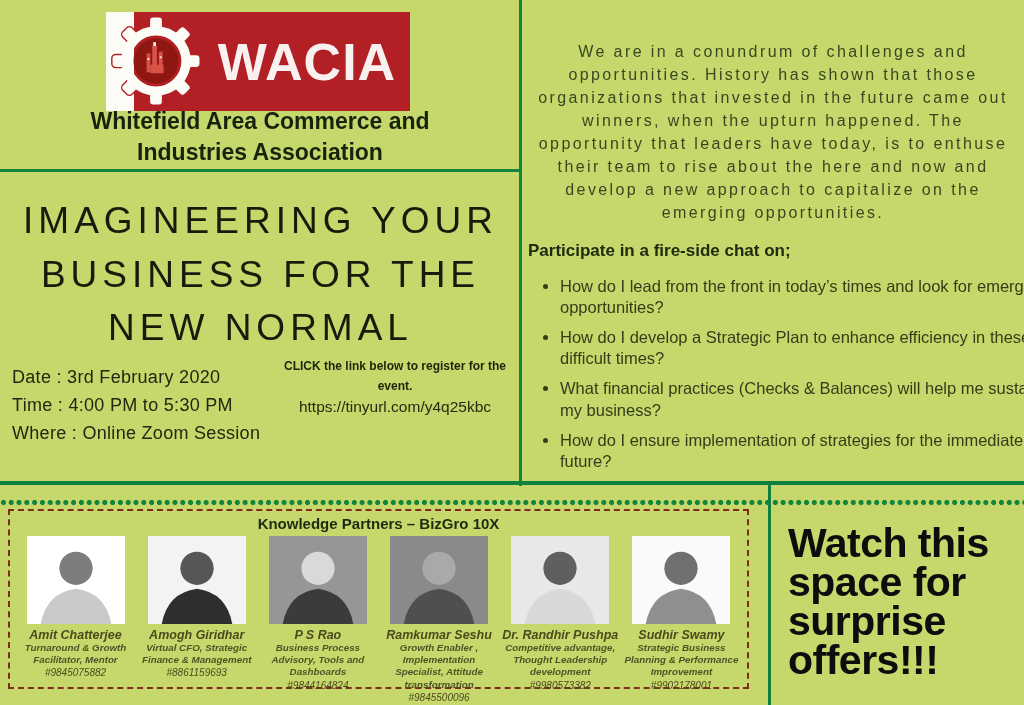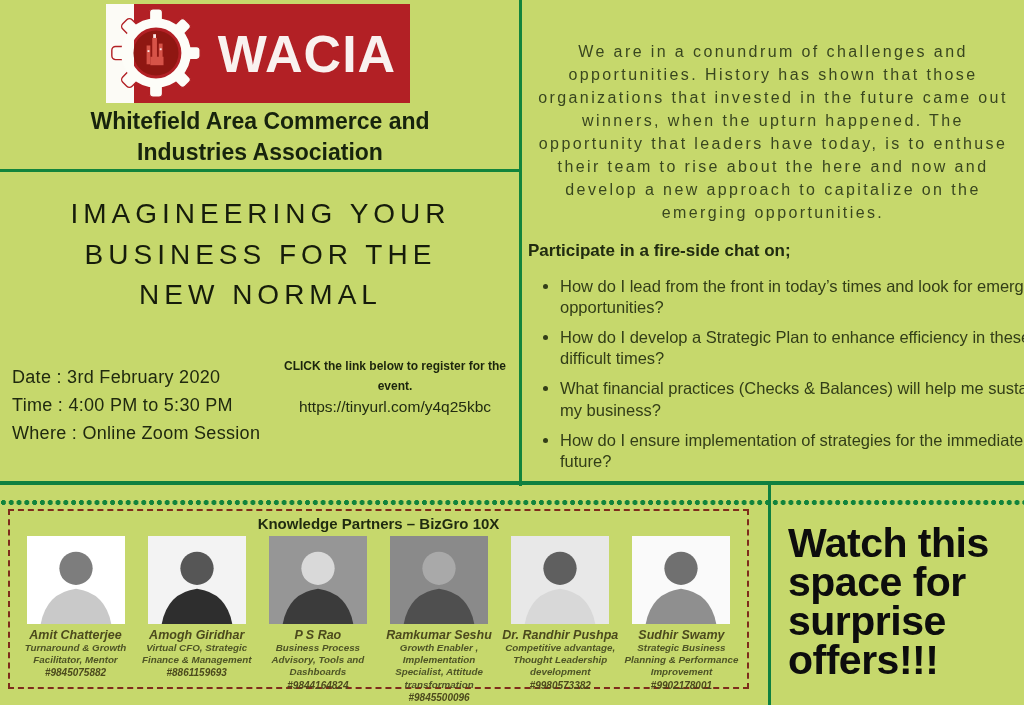--- a/index.html
+++ b/index.html
@@ -1,32 +1,32 @@
 <!DOCTYPE html>
 <html><head>
 <meta charset="utf-8">
 <style>
   html,body{margin:0;padding:0;background:#9aa85a;}
   .flyer{position:relative;width:1024px;height:705px;background:#c6d86c;overflow:hidden;
          font-family:"Liberation Sans",sans-serif;}
 
   
-  .banner{position:absolute;left:106px;top:4px;width:304px;height:99px;background:#b22025;}
+  .banner{position:absolute;left:106px;top:12px;width:304px;height:99px;background:#b22025;}
   .banner-white{position:absolute;left:0;top:0;width:28px;height:99px;background:#fcfbf6;}
   .gear{position:absolute;left:3px;top:2px;}
   .wacia{position:absolute;left:98px;top:0;width:206px;height:99px;display:flex;align-items:center;
          justify-content:center;color:#f9f1ef;font-size:52px;font-weight:700;letter-spacing:1px;}
 
   .org{position:absolute;left:0;top:106px;width:520px;text-align:center;color:#17230d;
        font-size:23px;font-weight:600;line-height:1.35;}
 
   .hr1{position:absolute;left:0;top:169px;width:521px;height:3px;background:#12843c;}
 
   .title{position:absolute;left:8px;top:194px;width:505px;text-align:center;color:#161c0b;
-         font-size:28px;font-weight:400;letter-spacing:5px;line-height:1.45;}
+         font-size:37px;font-weight:400;letter-spacing:5px;line-height:1.45;}
 
   .meta{position:absolute;left:12px;top:364px;color:#20290f;font-size:18px;line-height:1.55;
         font-weight:500;letter-spacing:.3px;}
 
   .cta{position:absolute;left:272px;top:357px;width:246px;text-align:center;color:#1c250d;}
   .cta-line{font-size:12px;font-weight:700;line-height:1.65;}
   .cta-link{font-size:15.5px;margin-top:1px;white-space:nowrap;color:#222c11;}
 
   
   .vline1{position:absolute;left:519px;top:0;width:3px;height:486px;background:#12843c;}
@@ -45,21 +45,21 @@
 
   
   .kbox{position:absolute;left:8px;top:509px;width:741px;height:180px;border:2px dashed #7e2c1c;
         box-sizing:border-box;}
   .kbox-h{margin-top:4px;text-align:center;font-size:15px;font-weight:600;color:#1f2a10;}
   .people{display:flex;justify-content:space-between;padding:4px 6px 0 6px;}
   .person{width:119px;display:flex;flex-direction:column;align-items:center;text-align:center;}
   .photo{width:98px;height:88px;display:block;}
   .pname{margin-top:4px;font-size:12.5px;font-weight:700;color:#4c4a1d;font-style:italic;}
   .prole{font-size:9.8px;font-style:italic;font-weight:600;color:#4e5426;line-height:1.25;margin-top:0;}
-  .pphone{font-size:10px;font-style:italic;font-weight:700;color:#4c4a1d;margin-top:1px;}
+  .pphone{font-size:10px;font-style:italic;font-weight:400;color:#4c4a1d;margin-top:1px;}
 
   
   .person:nth-child(1) .ph-bg{fill:#ffffff}.person:nth-child(1) .ph-head{fill:#7d7d7d}.person:nth-child(1) .ph-body{fill:#c9c9c9}
   .person:nth-child(2) .ph-bg{fill:#f3f3f3}.person:nth-child(2) .ph-head{fill:#565656}.person:nth-child(2) .ph-body{fill:#2e2e2e}
   .person:nth-child(3) .ph-bg{fill:#969696}.person:nth-child(3) .ph-head{fill:#d9d9d9}.person:nth-child(3) .ph-body{fill:#3b3b3b}
   .person:nth-child(4) .ph-bg{fill:#8a8a8a}.person:nth-child(4) .ph-head{fill:#a9a9a9}.person:nth-child(4) .ph-body{fill:#4f4f4f}
   .person:nth-child(5) .ph-bg{fill:#e8e8e8}.person:nth-child(5) .ph-head{fill:#5f5f5f}.person:nth-child(5) .ph-body{fill:#d8d8d8}
   .person:nth-child(6) .ph-bg{fill:#fafafa}.person:nth-child(6) .ph-head{fill:#707070}.person:nth-child(6) .ph-body{fill:#8f8f8f}
 
   

